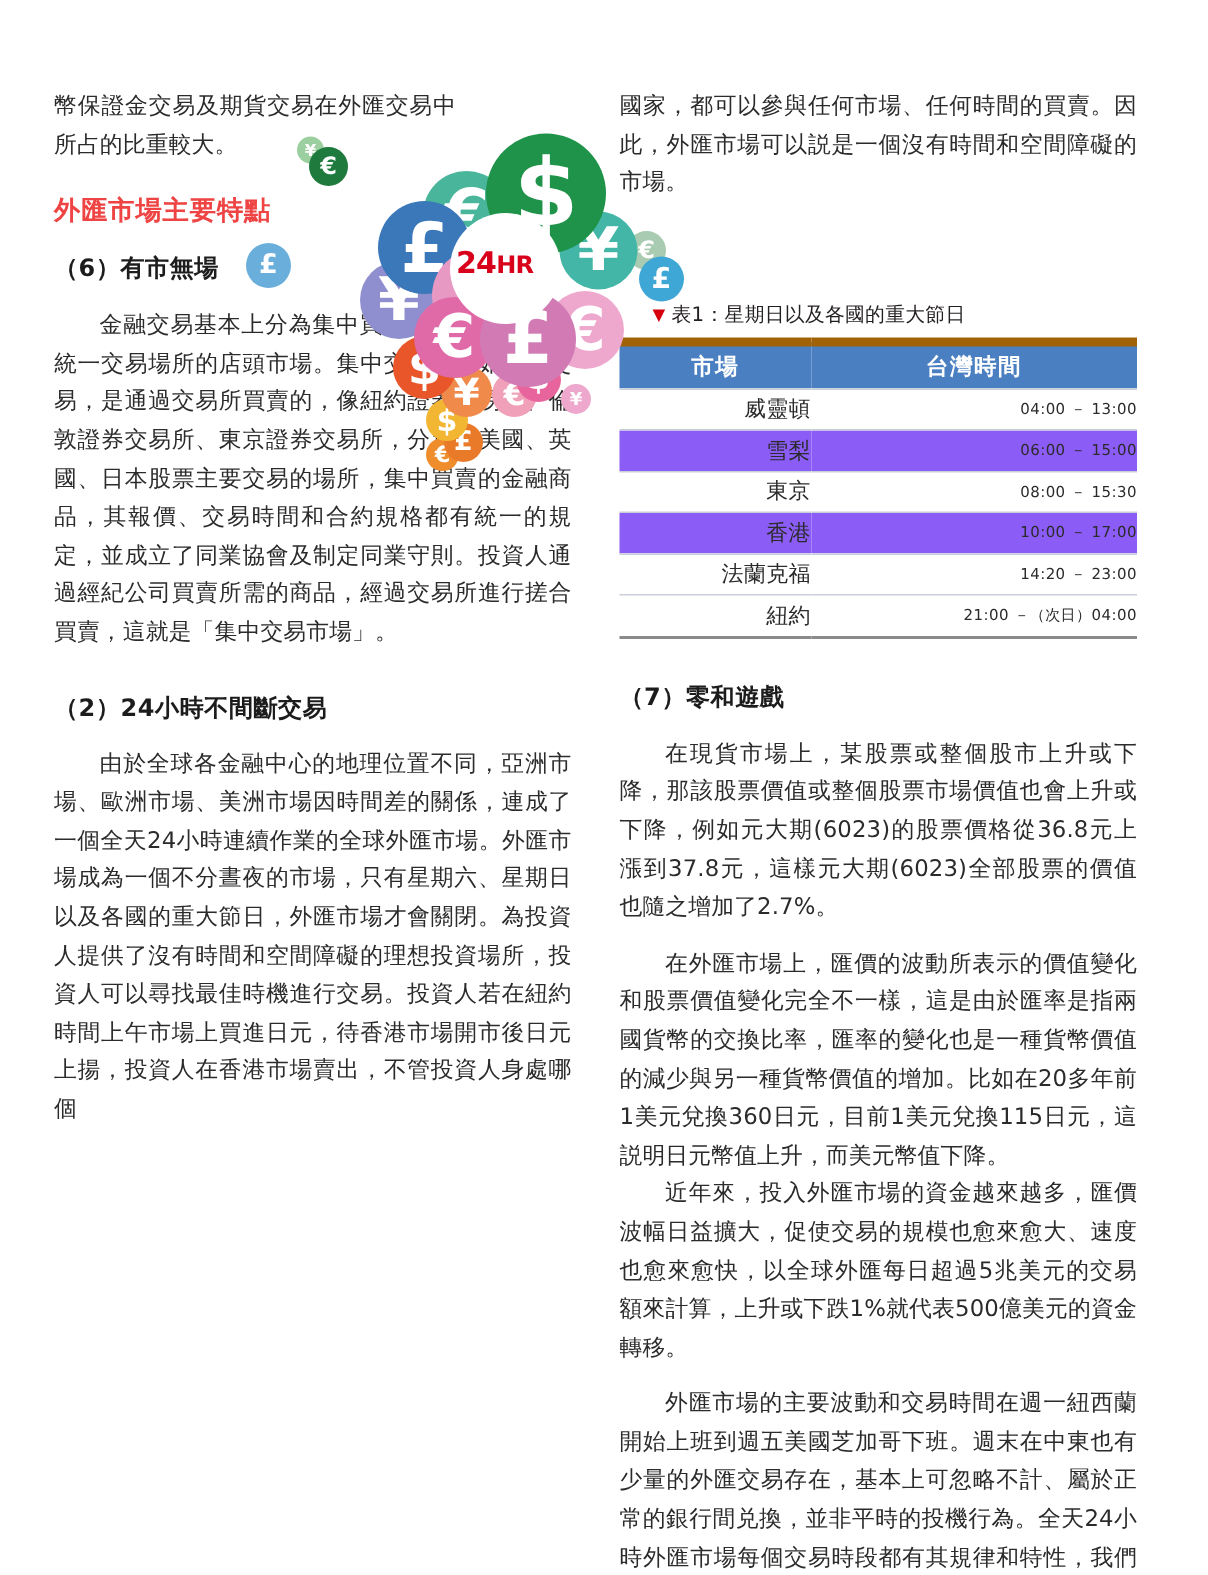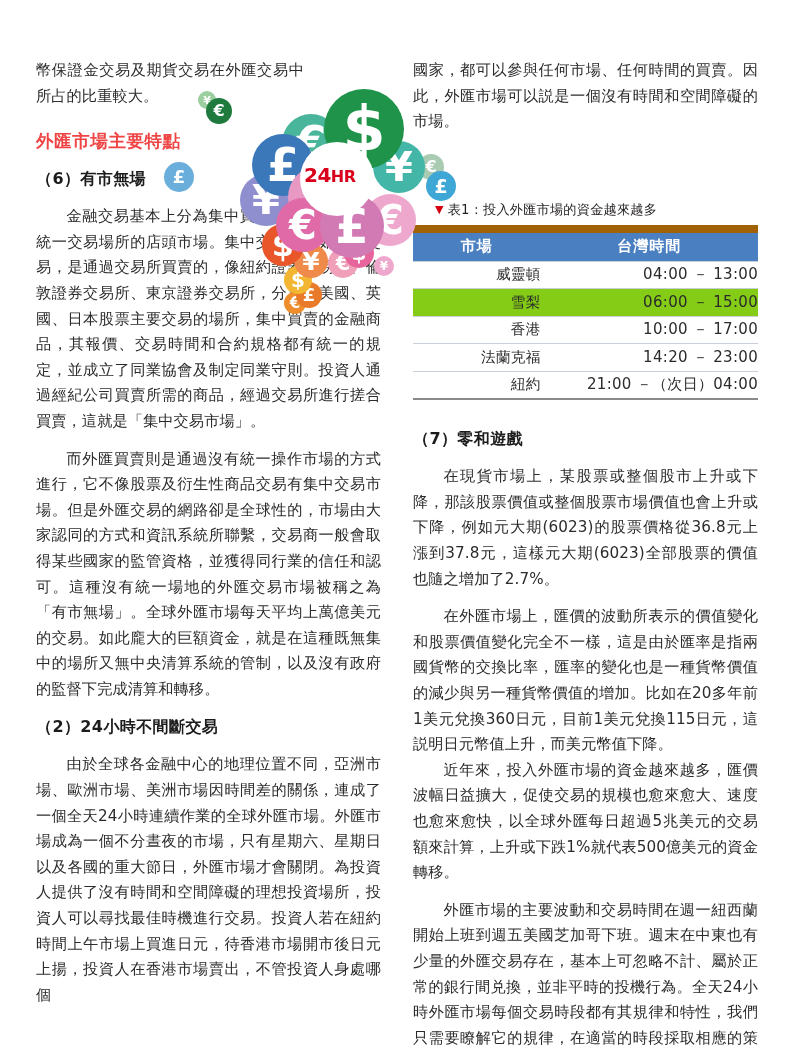--- a/index.html
+++ b/index.html
@@ -83,43 +83,43 @@
     font-size: 11px;
     margin-right: 4px;
     position: relative;
     top: -1px;
   }
 
   table.fx-table {
     border-collapse: collapse;
     width: 345px;
     font-size: 14.6px;
-    border-top: 8px solid #a16207;
+    border-top: 6px solid #a16207;
     border-bottom: 2px solid #8a8a8a;
   }
   table.fx-table th {
     background: #4a7fc1;
     color: #ffffff;
     font-weight: bold;
     padding: 4px 0 5px;
     letter-spacing: 1px;
     font-size: 15px;
     border: none;
   }
   table.fx-table td {
     text-align: right;
     padding: 3.5px 0 4px;
     color: #2b2b2b;
     letter-spacing: 0.3px;
     border-top: 1px solid #c8cfd8;
   }
   table.fx-table tr:nth-child(odd of .data-row) td { background: #ffffff; }
-  table.fx-table tr.alt td { background: #84cc16; }
+  table.fx-table tr.alt td { background: #8b5cf6; }
   table.fx-table td.market { width: 37%; }
-  table.fx-table td.time   { width: 63%; font-size: 15px; }
+  table.fx-table td.time   { width: 63%; font-size: 10px; }
 
   
   .art {
     position: absolute;
     left: 196px;
     top: 76px;
     width: 240px;
     height: 250px;
     pointer-events: none;
   }
@@ -173,56 +173,59 @@
     <div class="spacer-sm"></div>
 
     <h3 class="subsection-title">（6）有市無場</h3>
 
     <div class="spacer-sm"></div>
 
     <p class="para indent" style="shape-outside: polygon(0 0, 0 160px, 145px 160px, 145px 130px, 190px 130px, 190px 0);">金融交易基本上分為集中買賣的集中市場及無統一交易場所的店頭市場。集中交易市場如股票交易，是通過交易所買賣的，像紐約證券交易所、倫敦證券交易所、東京證券交易所，分別是美國、英國、日本股票主要交易的場所，集中買賣的金融商品，其報價、交易時間和合約規格都有統一的規定，並成立了同業協會及制定同業守則。投資人通過經紀公司買賣所需的商品，經過交易所進行搓合買賣，這就是「集中交易市場」。</p>
 
     <div class="spacer-sm"></div>
 
-    <p class="para indent">而外匯買賣則是通過沒有統一操作市場的方式進行，它不像股票及衍生性商品交易有集中交易市場。但是外匯交易的網路卻是全球性的，市場由大家認同的方式和資訊系統所聯繫，交易商一般會取得某些國家的監管資格，並獲得同行業的信任和認可。這種沒有統一場地的外匯交易市場被稱之為「有市無場」。全球外匯市場每天平均上萬億美元的交易。如此龐大的巨額資金，就是在這種既無集中的場所又無中央清算系統的管制，以及沒有政府的監督下完成清算和轉移。</p>
 
     <div class="spacer-sm"></div>
 
     <h3 class="subsection-title">（2）24小時不間斷交易</h3>
 
     <div class="spacer-sm"></div>
 
     <p class="para indent">由於全球各金融中心的地理位置不同，亞洲市場、歐洲市場、美洲市場因時間差的關係，連成了一個全天24小時連續作業的全球外匯市場。外匯市場成為一個不分晝夜的市場，只有星期六、星期日以及各國的重大節日，外匯市場才會關閉。為投資人提供了沒有時間和空間障礙的理想投資場所，投資人可以尋找最佳時機進行交易。投資人若在紐約時間上午市場上買進日元，待香港市場開市後日元上揚，投資人在香港市場賣出，不管投資人身處哪個</p>
   </div>
 
   <div class="col col-right">
 
     <p class="para">國家，都可以參與任何市場、任何時間的買賣。因此，外匯市場可以説是一個沒有時間和空間障礙的市場。</p>
 
     <div style="height:66px"></div>
 
     <div class="table-caption">
-      <span class="tri">▼</span><span>表1：投入外匯市場的資金越來越多</span>
+      <span class="tri">▼</span><span>表1：星期日以及各國的重大節日</span>
     </div>
 
     <table class="fx-table">
       <thead>
         <tr>
           <th>市場</th>
           <th>台灣時間</th>
         </tr>
       </thead>
       <tbody>
         <tr class="data-row">
           <td class="market">威靈頓</td>
           <td class="time">04:00 － 13:00</td>
         </tr>
         <tr class="data-row alt">
           <td class="market">雪梨</td>
           <td class="time">06:00 － 15:00</td>
+        </tr>
+        <tr class="data-row">
+          <td class="market">東京</td>
+          <td class="time">08:00 － 15:30</td>
         </tr>
         <tr class="data-row alt">
           <td class="market">香港</td>
           <td class="time">10:00 － 17:00</td>
         </tr>
         <tr class="data-row">
           <td class="market">法蘭克福</td>
           <td class="time">14:20 － 23:00</td>
         </tr>
         <tr class="data-row">

